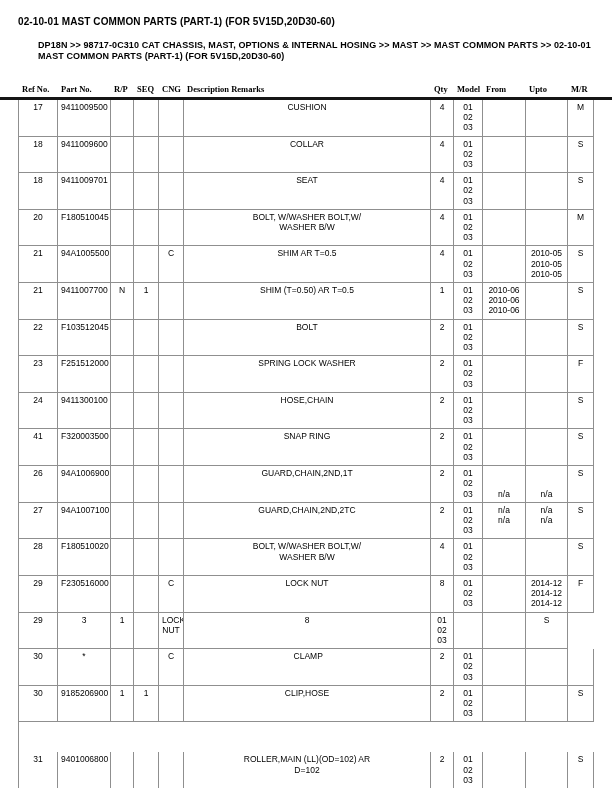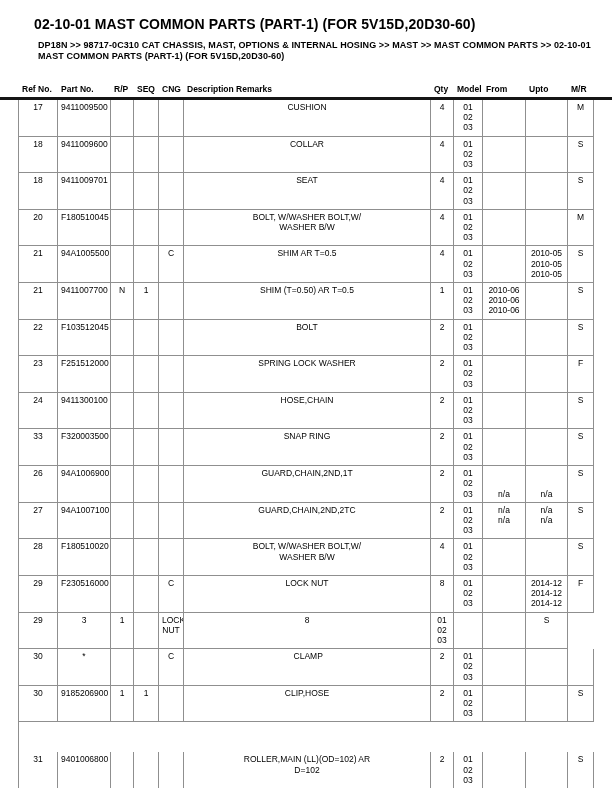--- a/index.html
+++ b/index.html
@@ -13,24 +13,23 @@
     position: relative;
     width: 612px;
     height: 792px;
     background: #ffffff;
     overflow: hidden;
   }
   .title {
     position: absolute;
     left: 18px;
     top: 16px;
-    font-size: 14px;
+    font-size: 10px;
     font-weight: bold;
     letter-spacing: 0.1px;
-    margin-left: 16px;
   }
   .breadcrumb {
     position: absolute;
     left: 18px;
     top: 40px;
     width: 578px;
     font-size: 9px;
     font-weight: bold;
     line-height: 11px;
     letter-spacing: 0.1px;
@@ -45,20 +44,21 @@
     left: 18px;
     top: 84px;
     border-left: 1px solid transparent;
   }
   .hcell {
     font-size: 8.5px;
     font-weight: bold;
     padding: 0 3px;
     white-space: nowrap;
     overflow: visible;
+    font-family: Liberation Serif, serif;
   }
   .rule {
     position: absolute;
     left: 0;
     top: 97px;
     width: 612px;
     height: 2.5px;
     background: #151515;
   }
   .tbody {
@@ -271,21 +271,21 @@
 03</div>
         <div class="cell">
 
 </div>
         <div class="cell">
 
 </div>
         <div class="cell">S</div>
       </div>
       <div class="row">
-        <div class="cell">33</div>
+        <div class="cell">41</div>
         <div class="cell">F320003500</div>
         <div class="cell"></div>
         <div class="cell"></div>
         <div class="cell"></div>
         <div class="cell">SNAP RING</div>
         <div class="cell">2</div>
         <div class="cell">01
 02
 03</div>
         <div class="cell">

